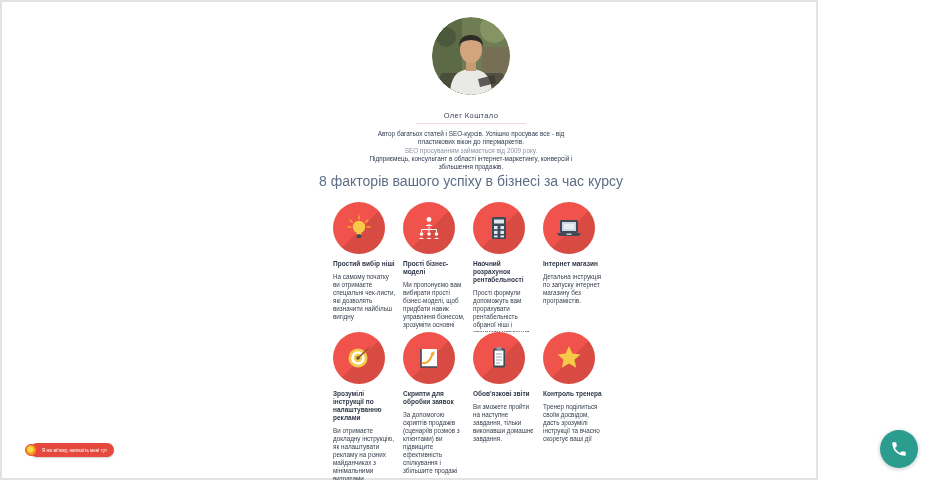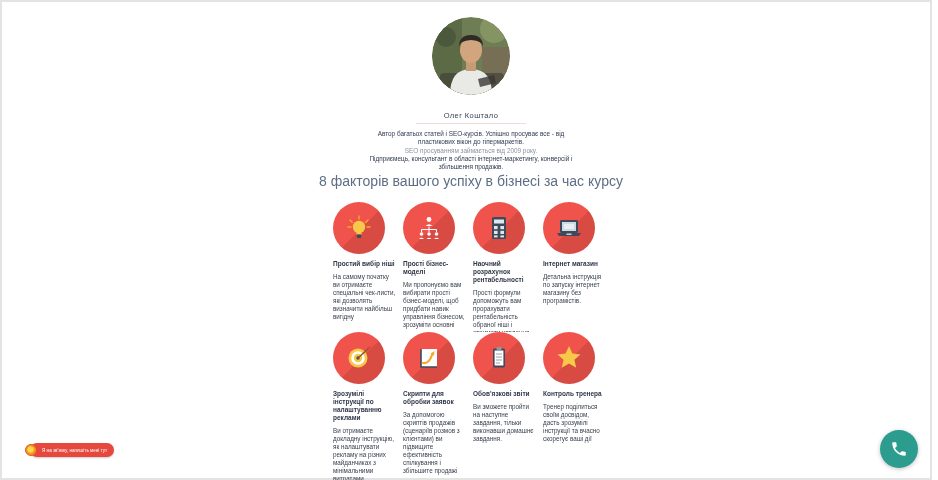--- a/index.html
+++ b/index.html
@@ -1,18 +1,18 @@
 <!DOCTYPE html>
 <html lang="uk"><head>
 <meta charset="utf-8">
 <style>
   * { margin:0; padding:0; box-sizing:border-box; }
   html,body { width:938px; height:480px; overflow:hidden; background:#ffffff;
               font-family:"Liberation Sans","DejaVu Sans",sans-serif; }
-  .frame { position:absolute; inset:0; width:932px; height:480px; background:#ffffff;
+  .frame { position:absolute; inset:0; width:818px; height:480px; background:#ffffff;
            border:2px solid #e3e3e3; }
 
   
   .avatar-wrap { position:absolute; left:430px; top:15px; width:78px; height:78px;
                  border-radius:50%; overflow:hidden; }
   .profile-name { position:absolute; left:0; top:109px; width:938px; text-align:center;
                   font-size:7.5px; color:#3a4256; letter-spacing:.4px; }
   .name-divider { position:absolute; left:414px; top:121px; width:110px; height:1px;
                   background:#f1dcdc; }
   .bio { position:absolute; left:0; top:128px; width:938px; text-align:center;

